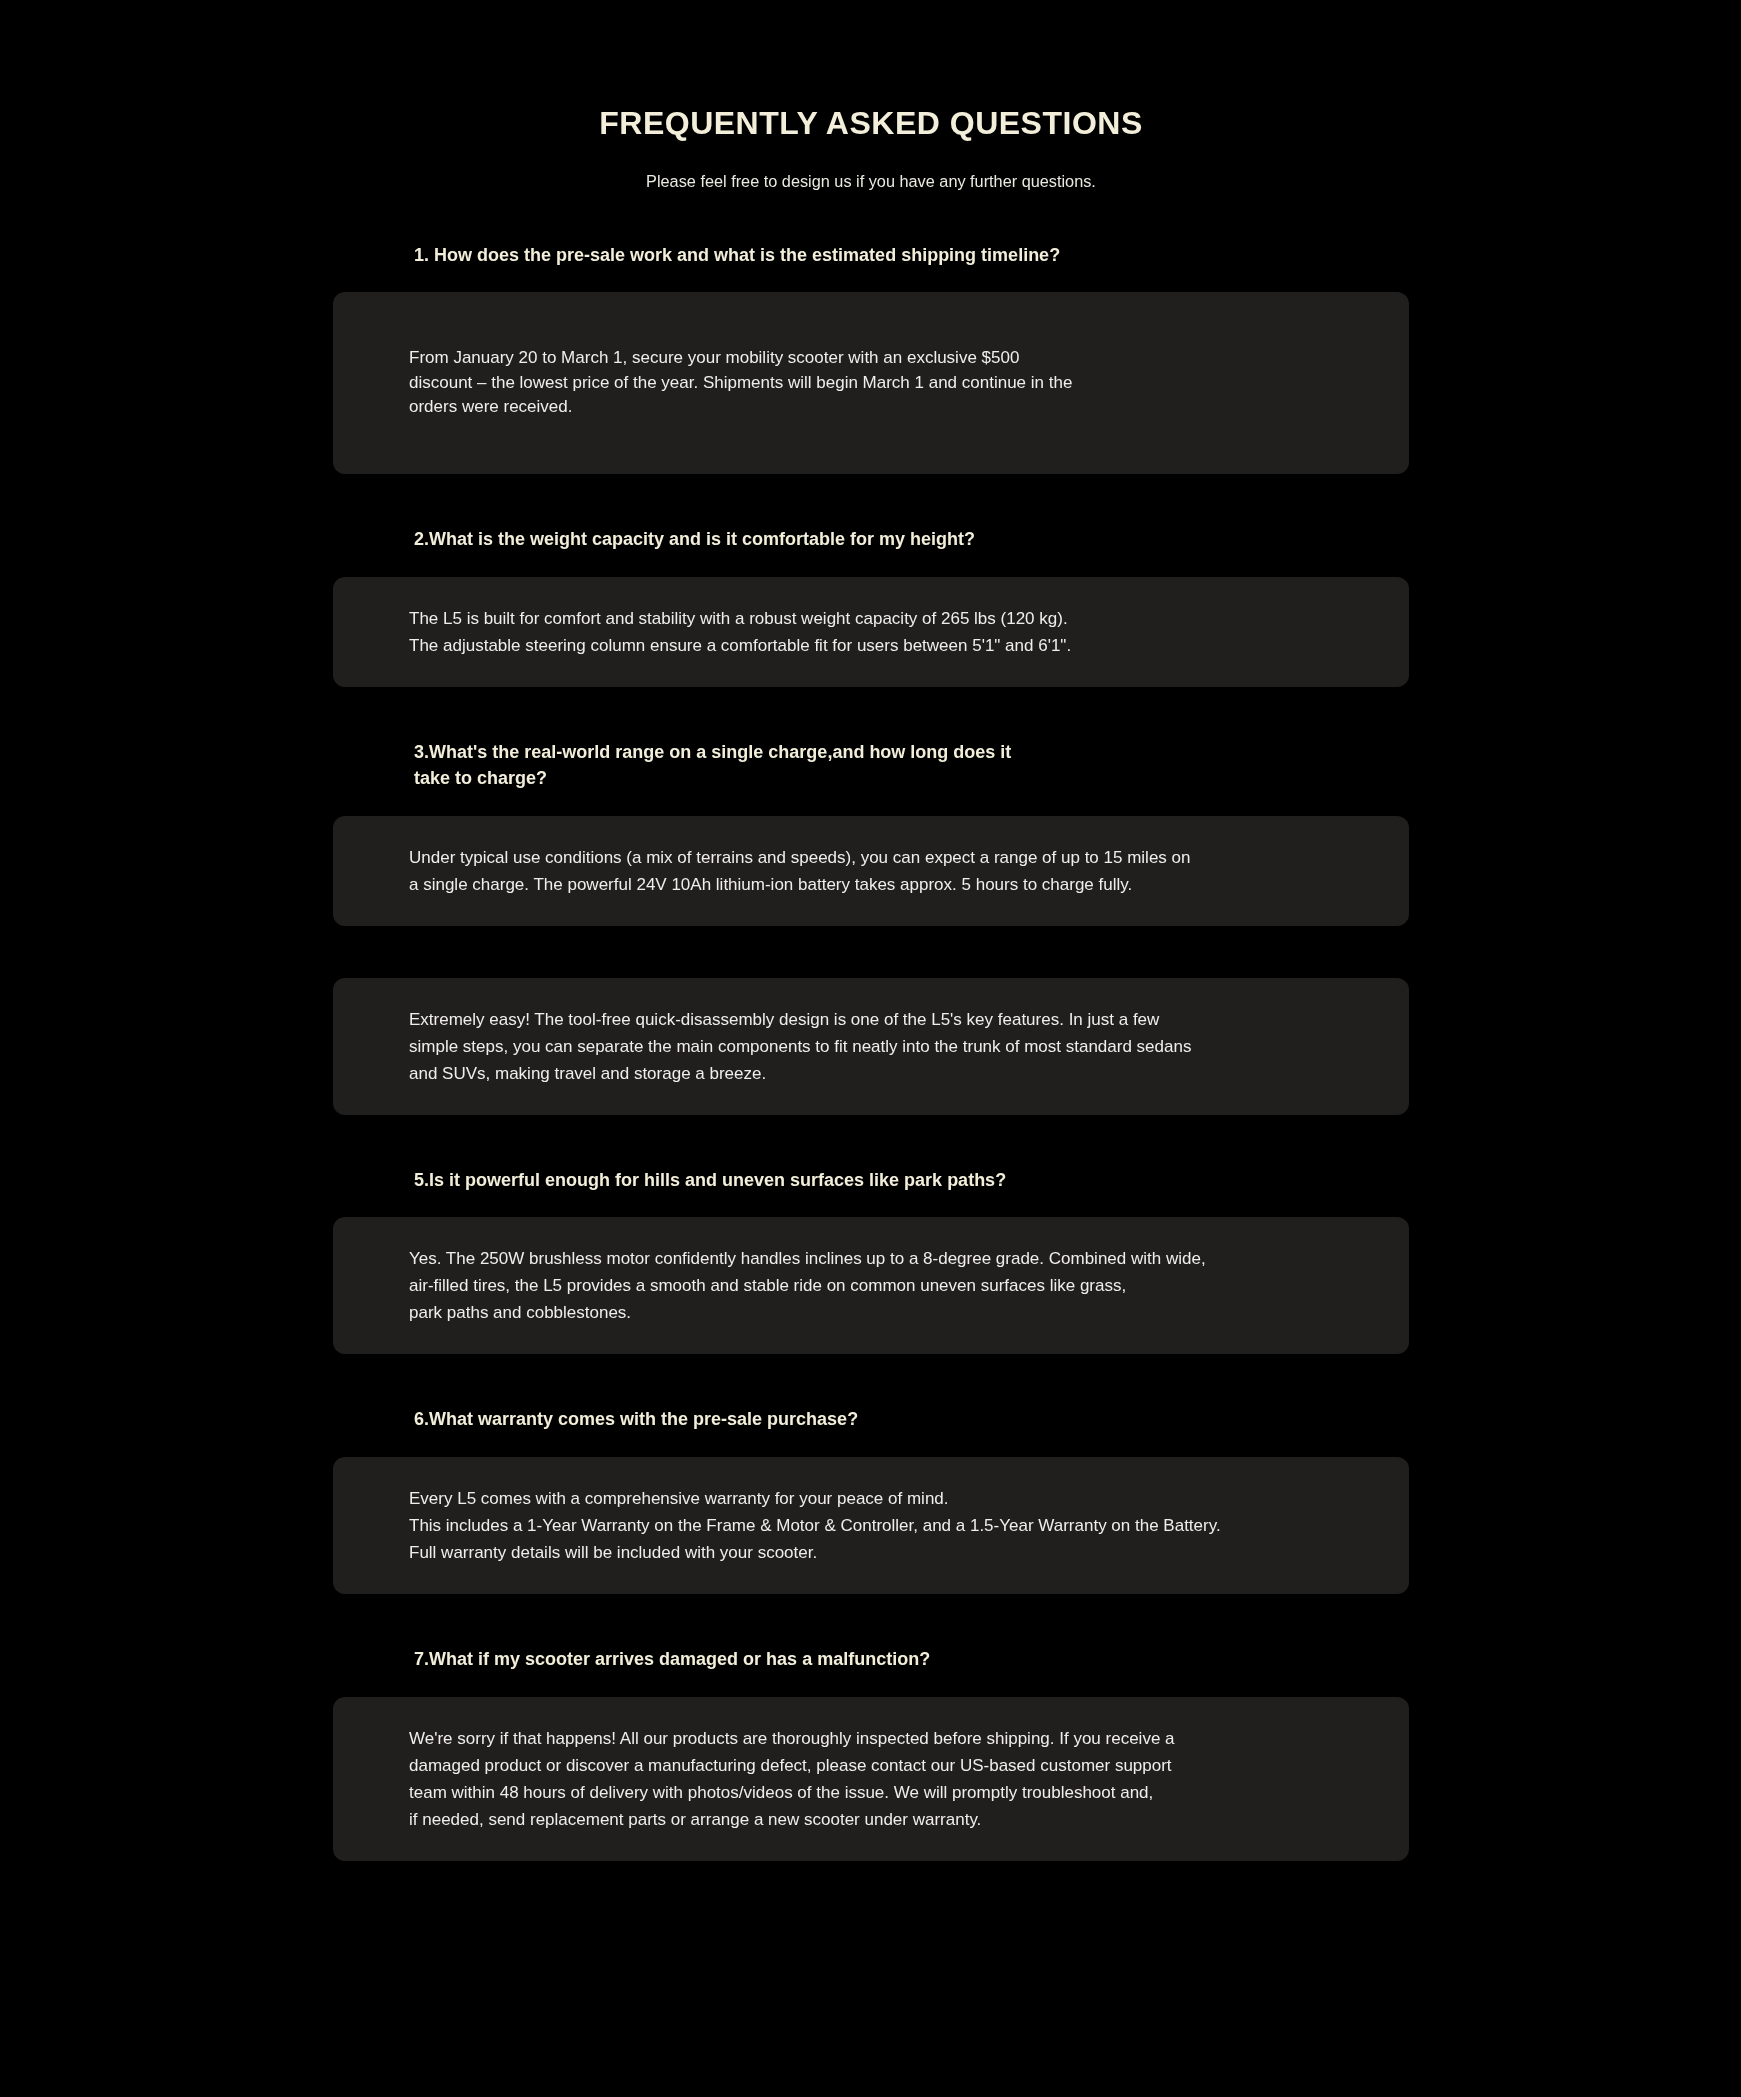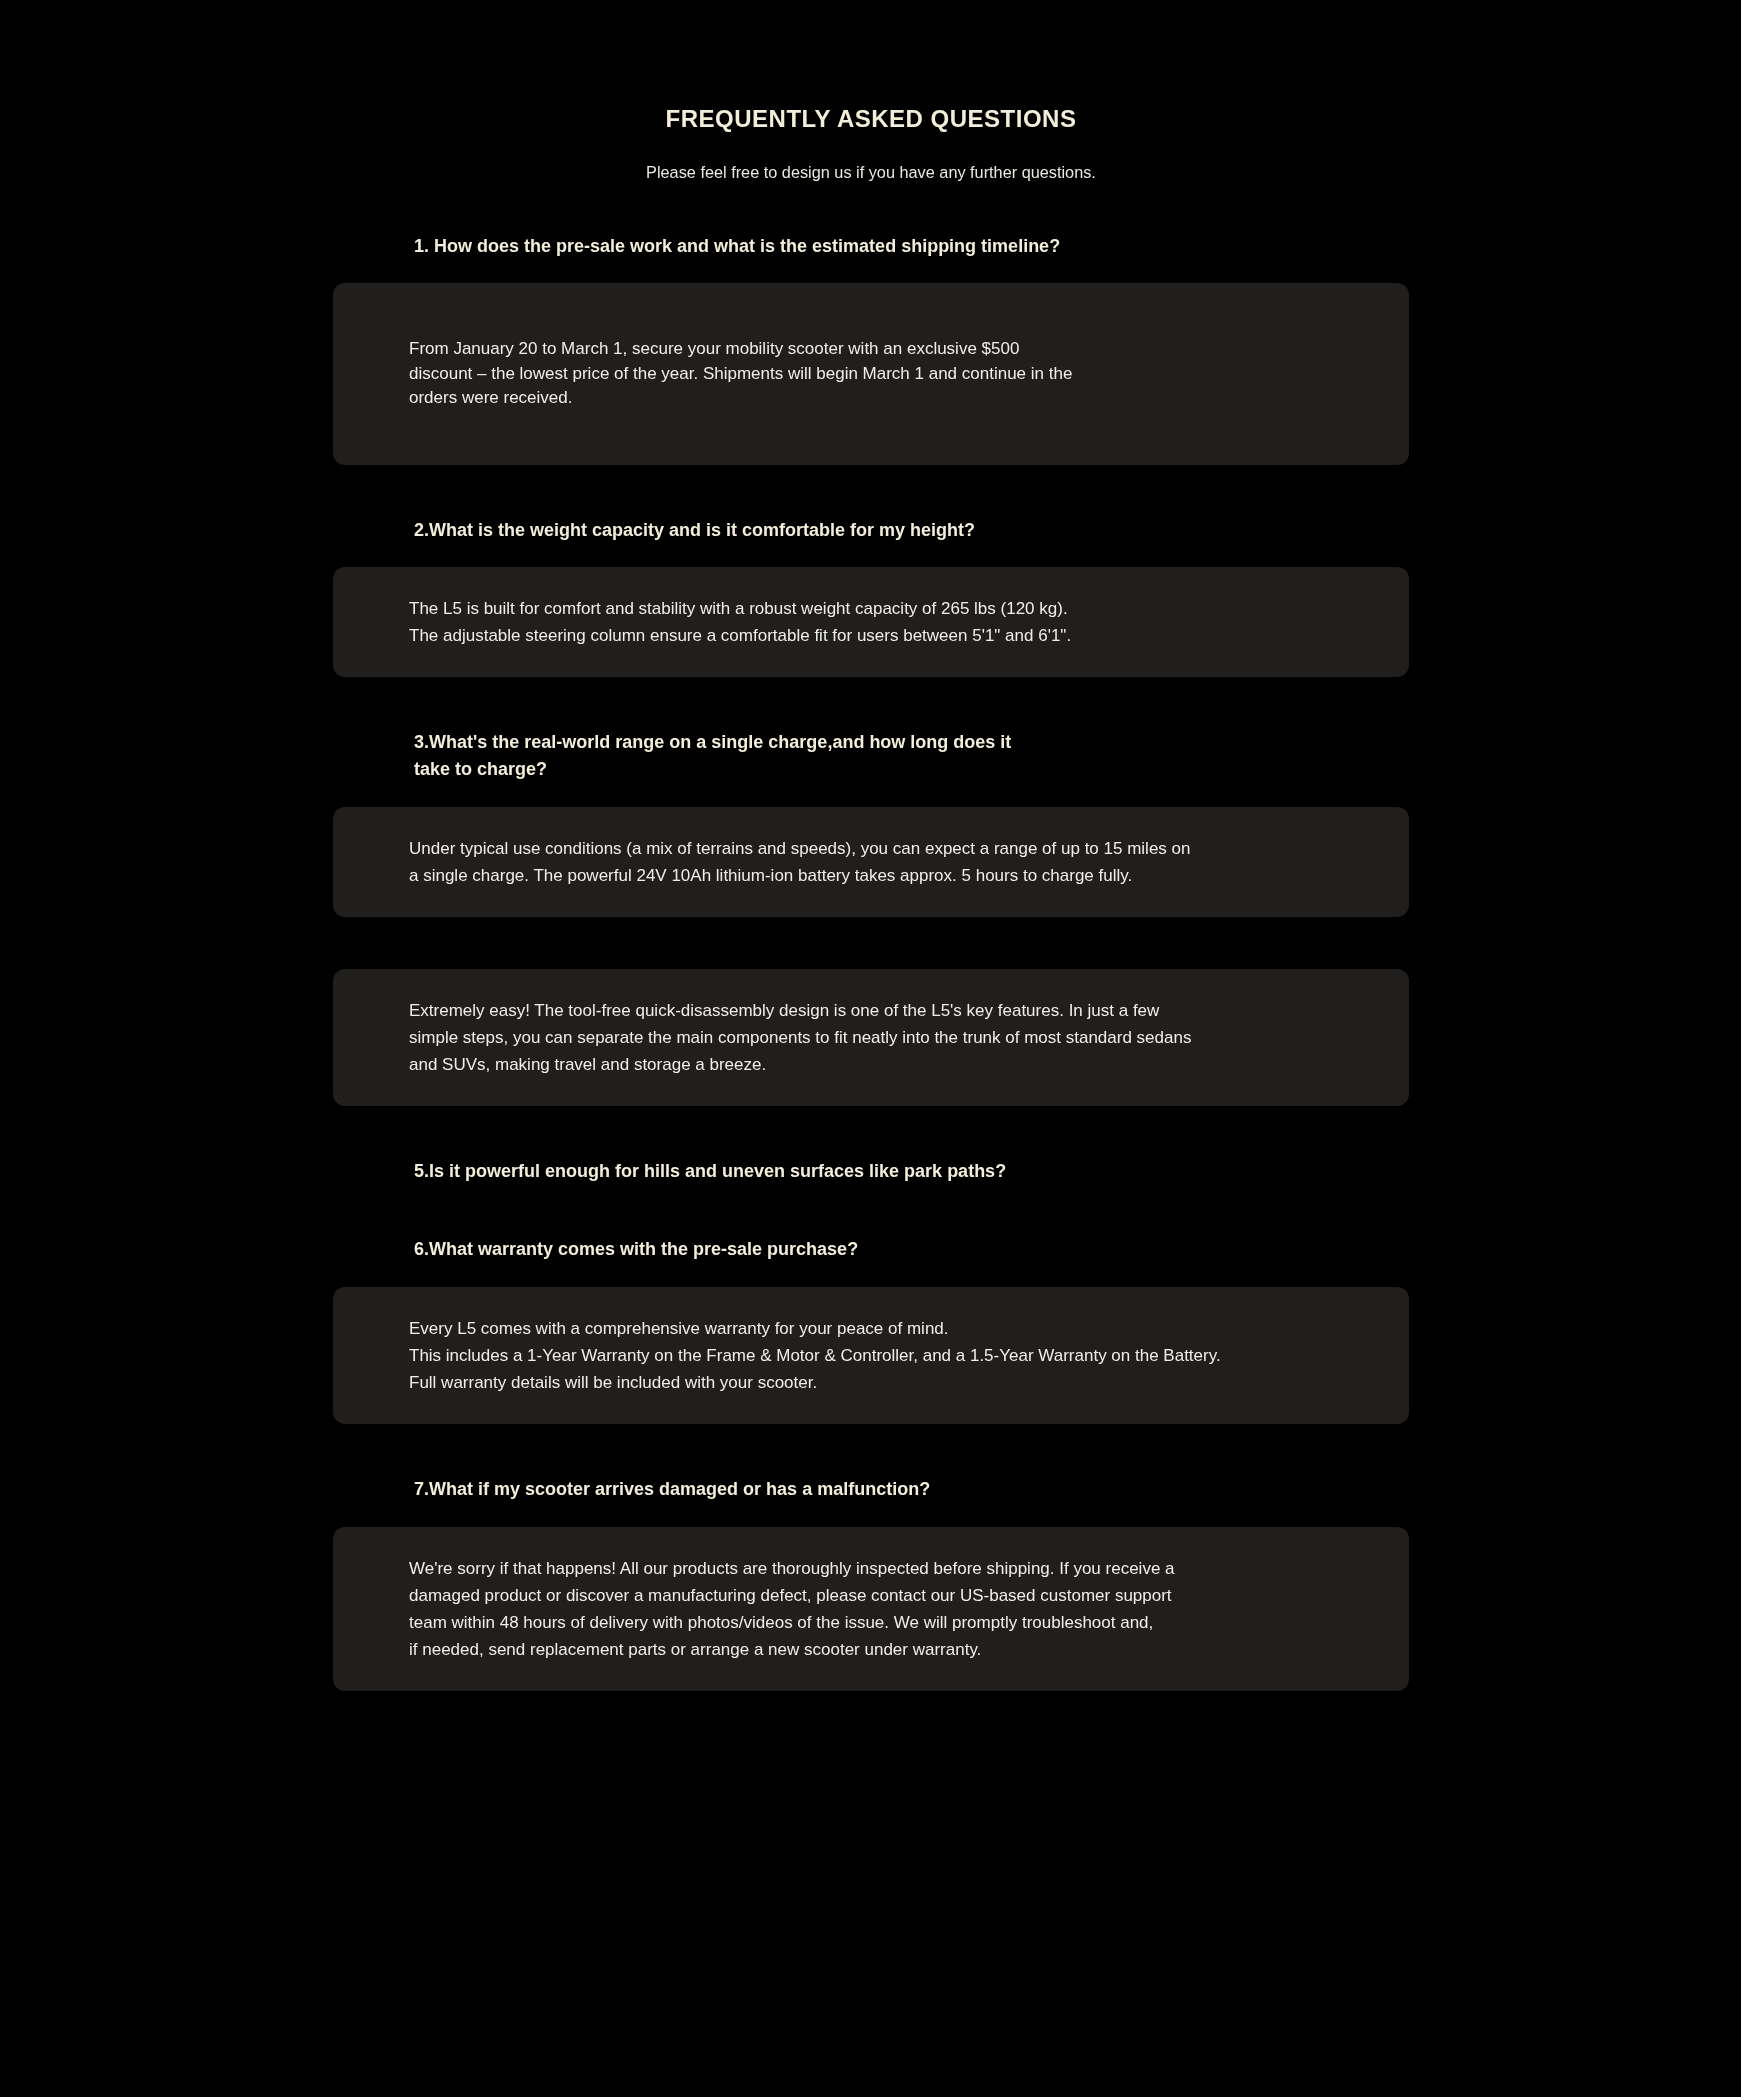--- a/index.html
+++ b/index.html
@@ -14,21 +14,21 @@
     overflow: hidden;
   }
   .container {
     width: 1076px;
     margin: 0 auto;
     padding-top: 105px;
   }
   .page-title {
     margin: 0;
     text-align: center;
-    font-size: 24px;
+    font-size: 32px;
     line-height: 1.15;
     font-weight: 700;
     letter-spacing: 0.5px;
     color: #f2eeda;
   }
   .page-subtitle {
     margin: 30.5px 0 0 0;
     text-align: center;
     font-size: 16.3px;
     line-height: 1.2;
@@ -112,20 +112,25 @@
   <div class="faq-item">
     <div class="answer-panel">
           <p class="answer-paragraph">Extremely easy! The tool-free quick-disassembly design is one of the L5's key features. In just a few
 simple steps, you can separate the main components to fit neatly into the trunk of most standard sedans
 and SUVs, making travel and storage a breeze.</p>
         </div>
   </div>
 
   <div class="faq-item">
     <h2 class="faq-question">5.Is it powerful enough for hills and uneven surfaces like park paths?</h2>
+    <div class="answer-panel">
+          <p class="answer-paragraph">Yes. The 250W brushless motor confidently handles inclines up to a 8-degree grade. Combined with wide,
+air-filled tires, the L5 provides a smooth and stable ride on common uneven surfaces like grass,
+park paths and cobblestones.</p>
+        </div>
   </div>
 
   <div class="faq-item">
     <h2 class="faq-question">6.What warranty comes with the pre-sale purchase?</h2>
     <div class="answer-panel">
           <p class="answer-paragraph">Every L5 comes with a comprehensive warranty for your peace of mind.
 This includes a 1-Year Warranty on the Frame &amp; Motor &amp; Controller, and a 1.5-Year Warranty on the Battery.
 Full warranty details will be included with your scooter.</p>
         </div>
   </div>

